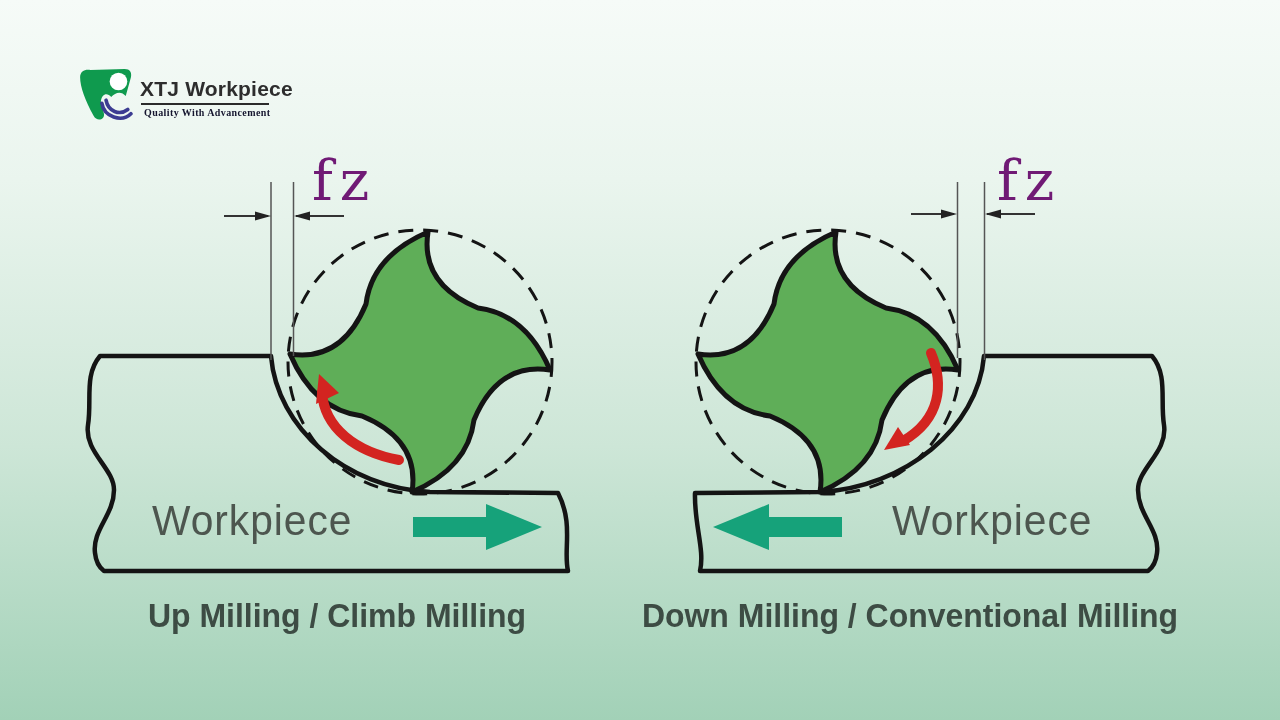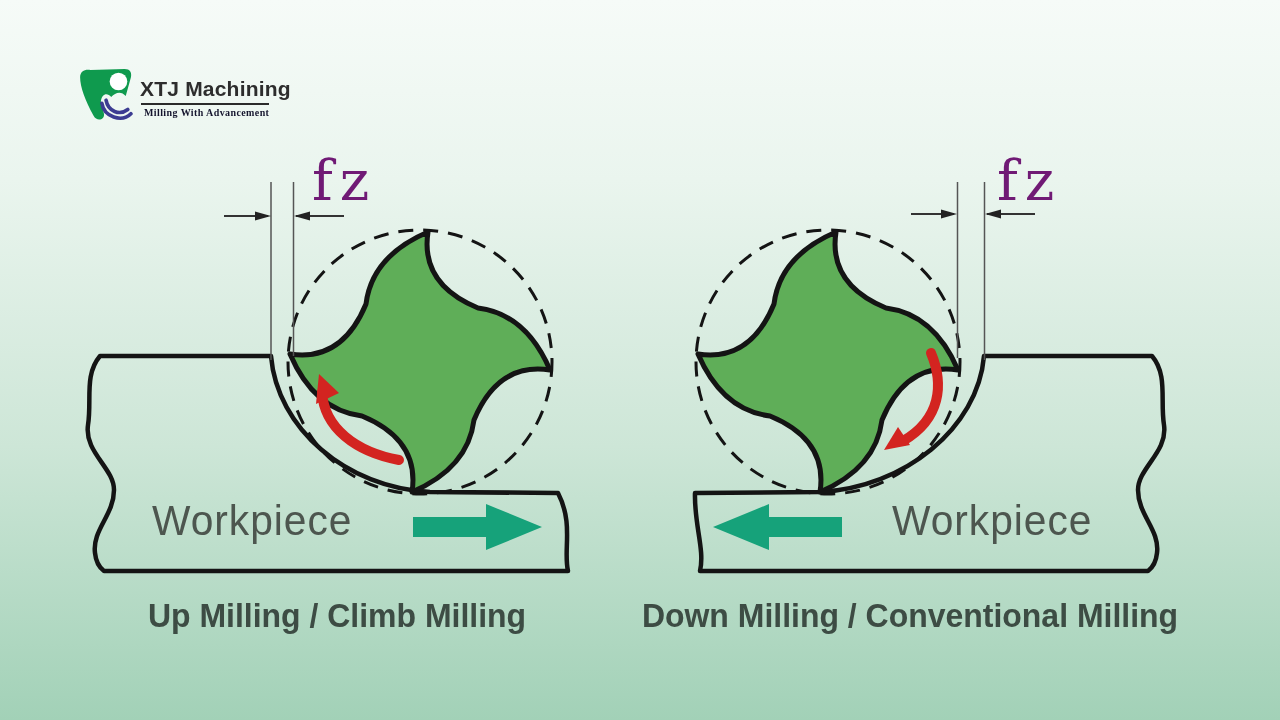--- a/index.html
+++ b/index.html
@@ -85,23 +85,23 @@
 </svg>
 
 <div class="logo">
   <svg class="logo-mark" viewBox="0 0 54 52">
     <path fill="#0f9a4e" d="M3,9 C3,3 8,1 13,2 L46,1 C51,1 53,4 52,9 L47,27 C43,22 37,23 33,28 C29,23 24,25 23,32 L26,44 C27,50 19,52 16,46 C8,32 3,18 3,9 Z"></path>
     <circle cx="40" cy="13" r="8.5" fill="#ffffff"></circle>
     <path d="M28,31 C30,42 41,46 49,40" fill="none" stroke="#3c3c92" stroke-width="3.5" stroke-linecap="round"></path>
     <path d="M24,34 C26,47 43,53 52,44" fill="none" stroke="#3c3c92" stroke-width="3.5" stroke-linecap="round"></path>
   </svg>
   <div class="logo-text">
-    <div class="brand">XTJ Machining</div>
+    <div class="brand">XTJ Workpiece</div>
     <div class="logo-rule"></div>
-    <div class="tagline">Milling With Advancement</div>
+    <div class="tagline">Quality With Advancement</div>
   </div>
 </div>
 
 <div class="abs fz fz-left">fz</div>
 <div class="abs fz fz-right">fz</div>
 
 <div class="abs wp wp-left">Workpiece</div>
 <div class="abs wp wp-right">Workpiece</div>
 
 <div class="abs caption cap-left">Up Milling / Climb Milling</div>

